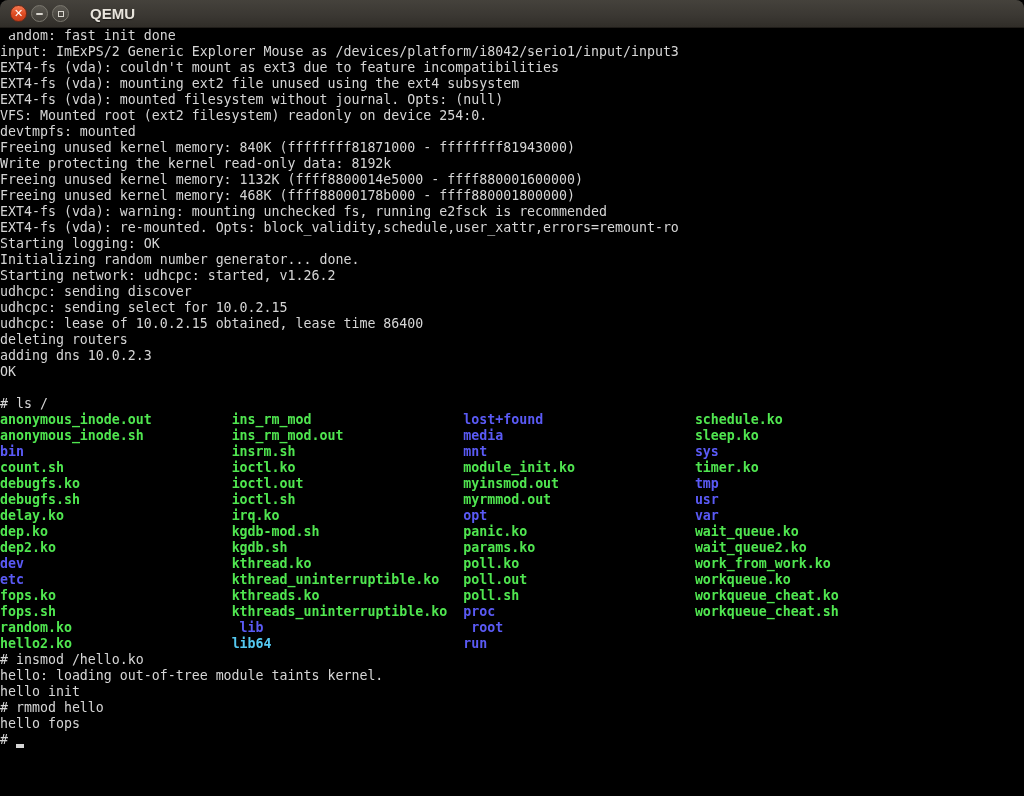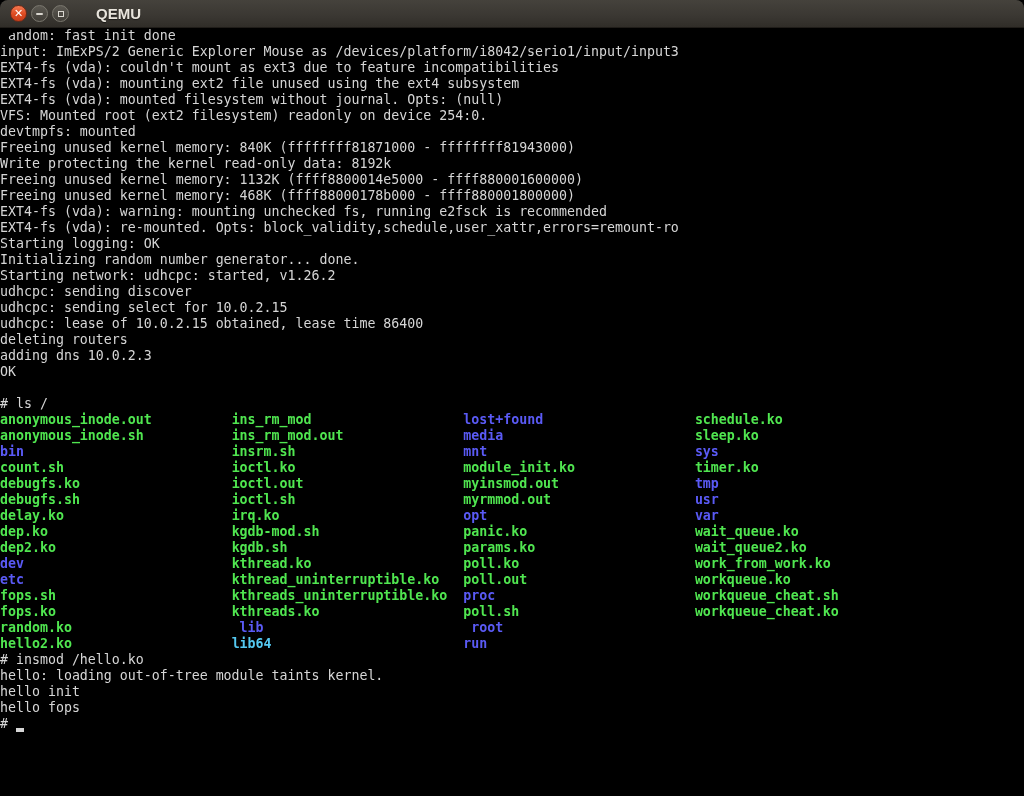--- a/index.html
+++ b/index.html
@@ -29,21 +29,21 @@
   .close-x{font-size:11px;font-weight:bold;line-height:1;transform:translateY(-0.5px);}
   .tb-btn.min,.tb-btn.max{
     margin-left:4px;
     background:linear-gradient(#5c5952,#403d37);
     border:1px solid #7a776e;
     color:#d9d6cf;
   }
   .min-bar{width:7px;height:2px;background:currentColor;border-radius:1px;}
   .max-box{width:6px;height:6px;border:1.5px solid currentColor;box-sizing:border-box;}
   .tb-title{
-    margin-left:27px;color:#e8e4dc;font-weight:bold;font-size:15px;
+    margin-left:21px;color:#e8e4dc;font-weight:bold;font-size:15px;
     text-shadow:0 1px 1px rgba(0,0,0,.5);
   }
 
   
   .console{
     width:1024px;height:768px;background:#000;overflow:hidden;
     font-family:"DejaVu Sans Mono","Liberation Mono",monospace;
     font-size:13.28px;line-height:16px;border-radius:30px;
   }
   .line{height:16px;white-space:pre;color:var(--fg,#d6d6d6);}
@@ -103,25 +103,26 @@
         <div class="line"><span class="c-green">anonymous_inode.sh           </span><span class="c-green">ins_rm_mod.out               </span><span class="c-blue">media                        </span><span class="c-green">sleep.ko</span></div>
         <div class="line"><span class="c-blue">bin                          </span><span class="c-green">insrm.sh                     </span><span class="c-blue">mnt                          </span><span class="c-blue">sys</span></div>
         <div class="line"><span class="c-green">count.sh                     </span><span class="c-green">ioctl.ko                     </span><span class="c-green">module_init.ko               </span><span class="c-green">timer.ko</span></div>
         <div class="line"><span class="c-green">debugfs.ko                   </span><span class="c-green">ioctl.out                    </span><span class="c-green">myinsmod.out                 </span><span class="c-blue">tmp</span></div>
         <div class="line"><span class="c-green">debugfs.sh                   </span><span class="c-green">ioctl.sh                     </span><span class="c-green">myrmmod.out                  </span><span class="c-blue">usr</span></div>
         <div class="line"><span class="c-green">delay.ko                     </span><span class="c-green">irq.ko                       </span><span class="c-blue">opt                          </span><span class="c-blue">var</span></div>
         <div class="line"><span class="c-green">dep.ko                       </span><span class="c-green">kgdb-mod.sh                  </span><span class="c-green">panic.ko                     </span><span class="c-green">wait_queue.ko</span></div>
         <div class="line"><span class="c-green">dep2.ko                      </span><span class="c-green">kgdb.sh                      </span><span class="c-green">params.ko                    </span><span class="c-green">wait_queue2.ko</span></div>
         <div class="line"><span class="c-blue">dev                          </span><span class="c-green">kthread.ko                   </span><span class="c-green">poll.ko                      </span><span class="c-green">work_from_work.ko</span></div>
         <div class="line"><span class="c-blue">etc                          </span><span class="c-green">kthread_uninterruptible.ko   </span><span class="c-green">poll.out                     </span><span class="c-green">workqueue.ko</span></div>
+        <div class="line"><span class="c-green">fops.ko                      </span><span class="c-green">kthreads.ko                  </span><span class="c-green">poll.sh                      </span><span class="c-green">workqueue_cheat.ko</span></div>
         <div class="line"><span class="c-green">fops.sh                      </span><span class="c-green">kthreads_uninterruptible.ko  </span><span class="c-blue">proc                         </span><span class="c-green">workqueue_cheat.sh</span></div>
-        <div class="line"><span class="c-green">fops.ko                      </span><span class="c-green">kthreads.ko                  </span><span class="c-green">poll.sh                      </span><span class="c-green">workqueue_cheat.ko</span></div>
         <div class="line"><span class="c-green">random.ko                     </span><span class="c-blue">lib                          </span><span class="c-blue">root                         </span></div>
         <div class="line"><span class="c-green">hello2.ko                    </span><span class="c-cyan">lib64                        </span><span class="c-blue">run                          </span></div>
         <div class="line"># insmod /hello.ko</div>
         <div class="line">hello: loading out-of-tree module taints kernel.</div>
         <div class="line">hello init</div>
+        <div class="line"># rmmod hello</div>
         <div class="line">hello fops</div>
         <div class="line"><span># </span><span class="cursor"></span></div>
       </div>
   </div>
 
 </div>
 
 </body></html>

